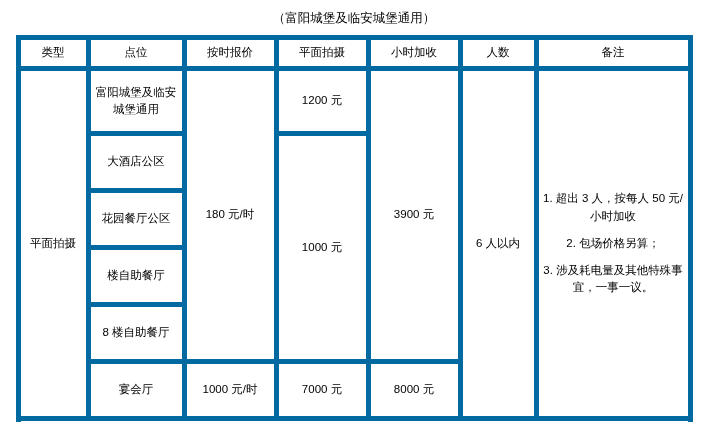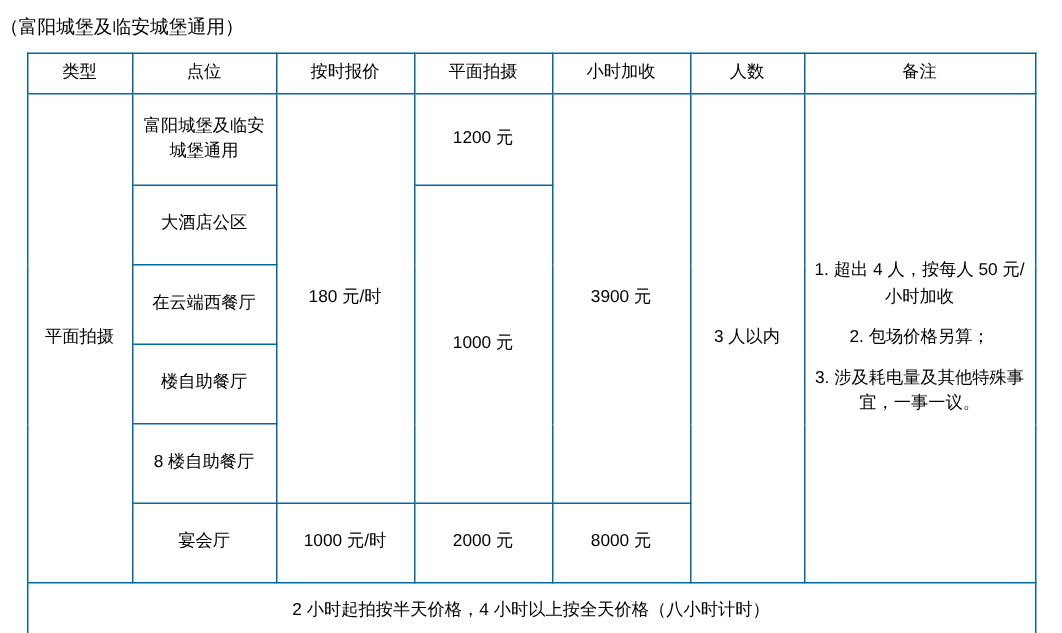--- a/index.html
+++ b/index.html
@@ -23,34 +23,35 @@
   .doc-title {
     text-align: center;
     font-size: 17px;
     font-weight: bold;
     letter-spacing: 1px;
     margin-top: 9px;
     margin-bottom: 0;
     font-family: "Liberation Serif", "DejaVu Serif", serif;
   }
   .doc-subtitle {
+    text-align: center;
     font-size: 12.5px;
     margin-top: 10px;
     margin-bottom: 8px;
     font-family: Liberation Sans, sans-serif;
   }
   table.price-table {
     border-collapse: collapse;
     margin: 0 auto;
     width: 672px;
     table-layout: fixed;
   }
   table.price-table td,
   table.price-table th {
-    border: 1px solid #0369a1;
+    border: 5px solid #0369a1;
     font-weight: normal;
     font-size: 11.5px;
     text-align: center;
     vertical-align: middle;
     padding: 2px 3px;
     line-height: 1.5;
   }
   thead td {
     height: 22px;
     font-size: 11.5px;
@@ -118,44 +119,44 @@
         <td>备注</td>
       </tr>
     </thead>
     <tbody>
       <tr>
         <td class="cell-type" rowspan="6">平面拍摄</td>
         <td class="spot-cell spot-tall">富阳城堡及临安城堡通用</td>
         <td rowspan="5">180 元/时</td>
         <td>1200 元</td>
         <td rowspan="5">3900 元</td>
-        <td rowspan="6">3 人以内</td>
+        <td rowspan="6">6 人以内</td>
         <td class="note-cell" rowspan="6">
-          <p>1. 超出 4 人，按每人 50 元/小时加收</p>
+          <p>1. 超出 3 人，按每人 50 元/小时加收</p>
           <p>2. 包场价格另算；</p>
           <p>3. 涉及耗电量及其他特殊事宜，一事一议。</p>
         </td>
       </tr>
       <tr>
         <td class="spot-cell">大酒店公区</td>
         <td rowspan="4">1000 元</td>
       </tr>
       <tr>
-        <td class="spot-cell">在云端西餐厅</td>
+        <td class="spot-cell">花园餐厅公区</td>
       </tr>
       <tr>
         <td class="spot-cell">楼自助餐厅</td>
       </tr>
       <tr>
         <td class="spot-cell">8 楼自助餐厅</td>
       </tr>
       <tr>
         <td class="spot-cell">宴会厅</td>
         <td>1000 元/时</td>
-        <td>2000 元</td>
+        <td>7000 元</td>
         <td>8000 元</td>
       </tr>
       <tr class="footer-row">
         <td colspan="7">2 小时起拍按半天价格，4 小时以上按全天价格（八小时计时）</td>
       </tr>
     </tbody>
   </table>
 
 </div>
 

